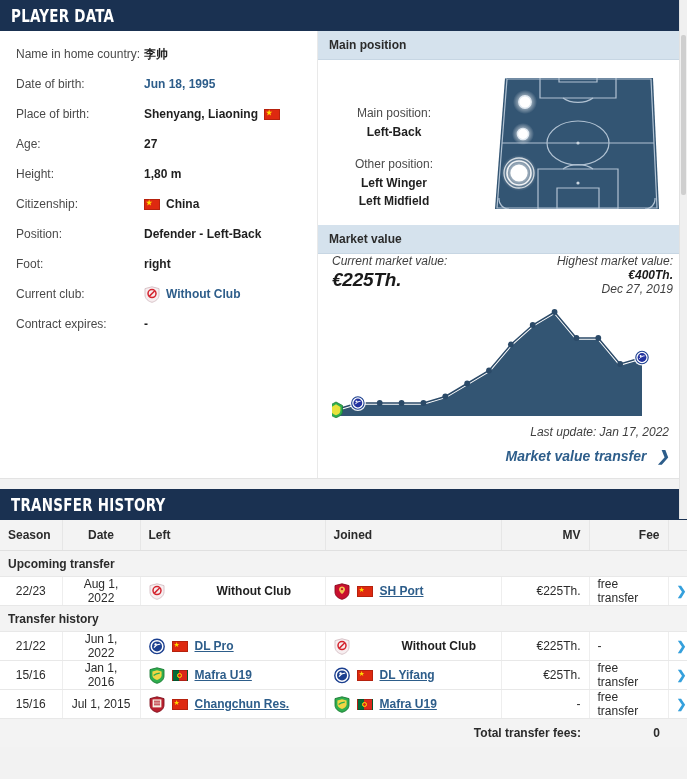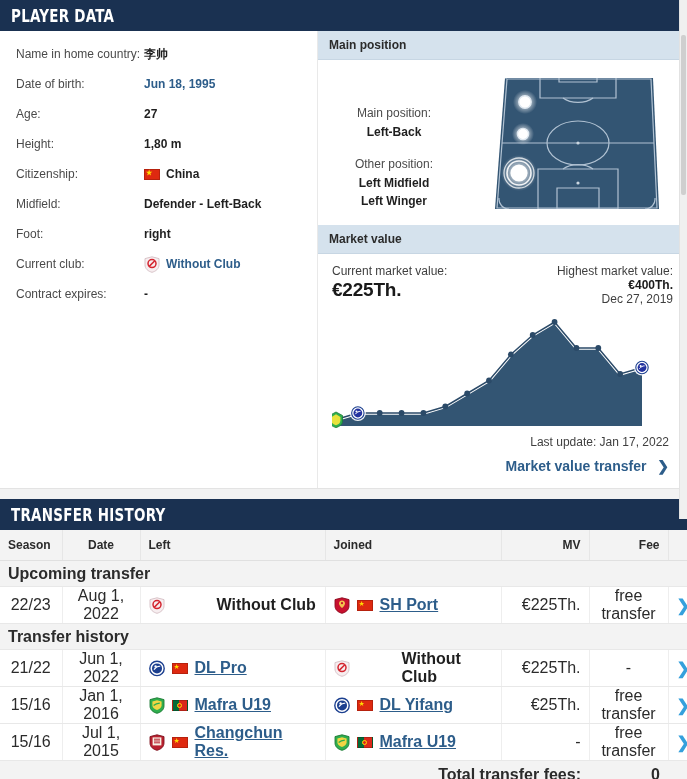--- a/index.html
+++ b/index.html
@@ -97,21 +97,21 @@
   .mainpos-text {
     width: 152px; text-align:center; padding-top: 28px; box-sizing:border-box;
     line-height: 1.55;
   }
   .mp-cap { color:#4a4a4a; font-size:12px; }
   .mp-val { color:#1f1f1f; font-size:12px; font-weight:bold; }
   .mp-gap { height: 14px; }
   .pitch-holder{ flex:1; display:flex; align-items:center; justify-content:center; }
 
   
-  .mv-body{ background:#fff; position:relative; padding: 10px 14px 0 14px; }
+  .mv-body{ background:#fff; position:relative; padding: 0 14px 0 14px; font-style: italic; }
   .mv-top{ display:flex; justify-content:space-between; }
   .mv-cap{ color:#3f3f3f; font-size:12px; }
   .mv-cur-val{ font-size:19px; font-weight:bold; color:#1a1a1a; margin-top:1px; letter-spacing:-.2px;}
   .mv-right{ text-align:right; }
   .mv-high-val{ font-size:12px; font-weight:bold; color:#1a1a1a; }
   .mv-high-date{ font-size:12px; color:#3f3f3f; }
   .mv-chart{ margin-top:6px; height: 118px; position:relative; }
   .mv-last{ text-align:right; font-size:12px; color:#3f3f3f; padding: 5px 4px 0 0; }
   .mv-details{
     text-align:right; padding: 9px 4px 14px 0;
@@ -124,40 +124,40 @@
   table.tt{ width:687px; border-collapse: collapse; table-layout: fixed; }
   table.tt th{
     background:#f3f3f3;
     font-size:12px; font-weight:bold; color:#2b2b2b;
     border-bottom:1px solid #e0e0e0;
     border-right:1px solid #e6e6e6;
     padding: 8px 8px;
     height:26px; box-sizing:border-box;
   }
   table.tt td{
-    font-size:16px;
+    font-size:12px;
     border-bottom:1px solid #e8e8e8;
     border-right:1px solid #eeeeee;
     padding: 0 8px;
     height:28px; box-sizing:border-box;
     background:#fff;
   }
   .th-season{ width:62px; text-align:left; }
   .th-date{ width:78px; text-align:center; }
   .th-left{ width:185px; text-align:left;margin-top:24px; }
   .th-joined{ width:176px; text-align:left; }
   .th-mv{ width:88px; text-align:right; }
   .th-fee{ width:79px; text-align:right; }
   .th-arrow{ width:19px; border-right:none !important; }
 
   td.c-season{ text-align:center; color:#2b2b2b; }
   td.c-date{ text-align:center; color:#2b2b2b; }
   td.c-club{ }
   td.c-mv{ text-align:right; color:#2b2b2b; }
-  td.c-fee{ text-align:center; color:#2b2b2b; }
+  td.c-fee{ text-align:left; color:#2b2b2b; }
   td.c-arrow{ text-align:center; color:#35a0dc; font-weight:bold; border-right:none; }
 
   .club-cell{ display:flex; align-items:center; gap:7px; }
   .club-name{ font-weight:bold; color:#2d5d8a; }
   .club-name.nolink{ color:#1f1f1f; }
   .wc-spacer{ width:38px; flex:none; }
 
   tr.group-row td{
     background:#f3f3f3;
     font-weight:bold; color:#2b2b2b;
@@ -201,41 +201,48 @@
       <div class="drow">
         <span class="dlabel">Name in home country:</span>
         <span class="dval">李帅</span>
       </div>
 
       <div class="drow">
         <span class="dlabel">Date of birth:</span>
         <a href="#" class="blue">Jun 18, 1995</a>
       </div>
 
+      <div class="drow">
+        <span class="dlabel">Place of birth:</span>
+        <span class="dval">
+          <span>Shenyang, Liaoning</span>
+          <span class="flag flag-cn"></span>
+        </span>
+      </div>
 
       <div class="drow">
         <span class="dlabel">Age:</span>
         <span class="dval">27</span>
       </div>
 
       <div class="drow">
         <span class="dlabel">Height:</span>
         <span class="dval">1,80 m</span>
       </div>
 
       <div class="drow">
         <span class="dlabel">Citizenship:</span>
         <span class="dval">
           <span class="flag flag-cn"></span>
           <span>China</span>
         </span>
       </div>
 
       <div class="drow">
-        <span class="dlabel">Midfield:</span>
+        <span class="dlabel">Position:</span>
         <span class="dval">Defender - Left-Back</span>
       </div>
 
       <div class="drow">
         <span class="dlabel">Foot:</span>
         <span class="dval">right</span>
       </div>
 
       <div class="drow">
         <span class="dlabel">Current club:</span>
@@ -260,22 +267,22 @@
 
     <div class="col-right">
 
       <div class="sub-header">Main position</div>
       <div class="mainpos-body">
         <div class="mainpos-text">
           <div class="mp-cap">Main position:</div>
           <div class="mp-val">Left-Back</div>
           <div class="mp-gap"></div>
           <div class="mp-cap">Other position:</div>
+          <div class="mp-val">Left Winger</div>
           <div class="mp-val">Left Midfield</div>
-          <div class="mp-val">Left Winger</div>
         </div>
         <div class="pitch-holder">
           <svg width="168" height="135" viewBox="0 0 168 135">
             <defs>
               <clipPath id="pc">
                   <path d="M12 2 H160 L166 133 H2 Z"></path>
                 </clipPath>
               <radialGradient id="glow">
                 <stop offset="45%" stop-color="#ffffff" stop-opacity="0.55"></stop>
                 <stop offset="100%" stop-color="#ffffff" stop-opacity="0"></stop>

